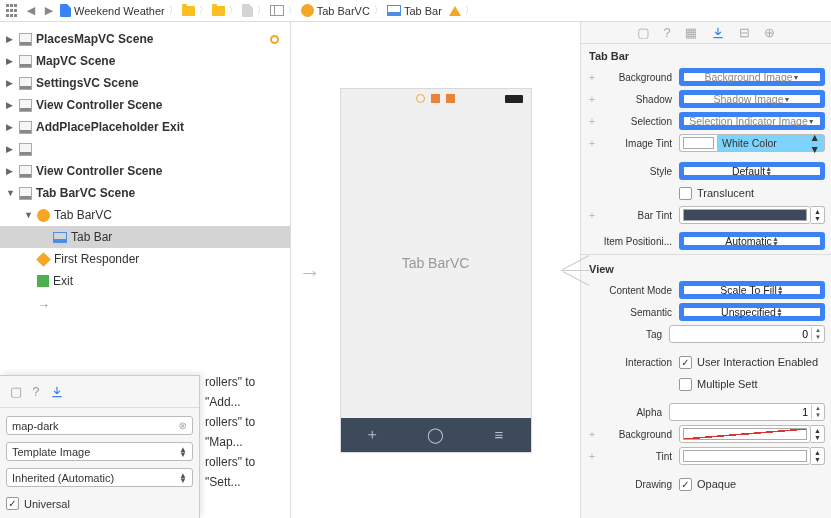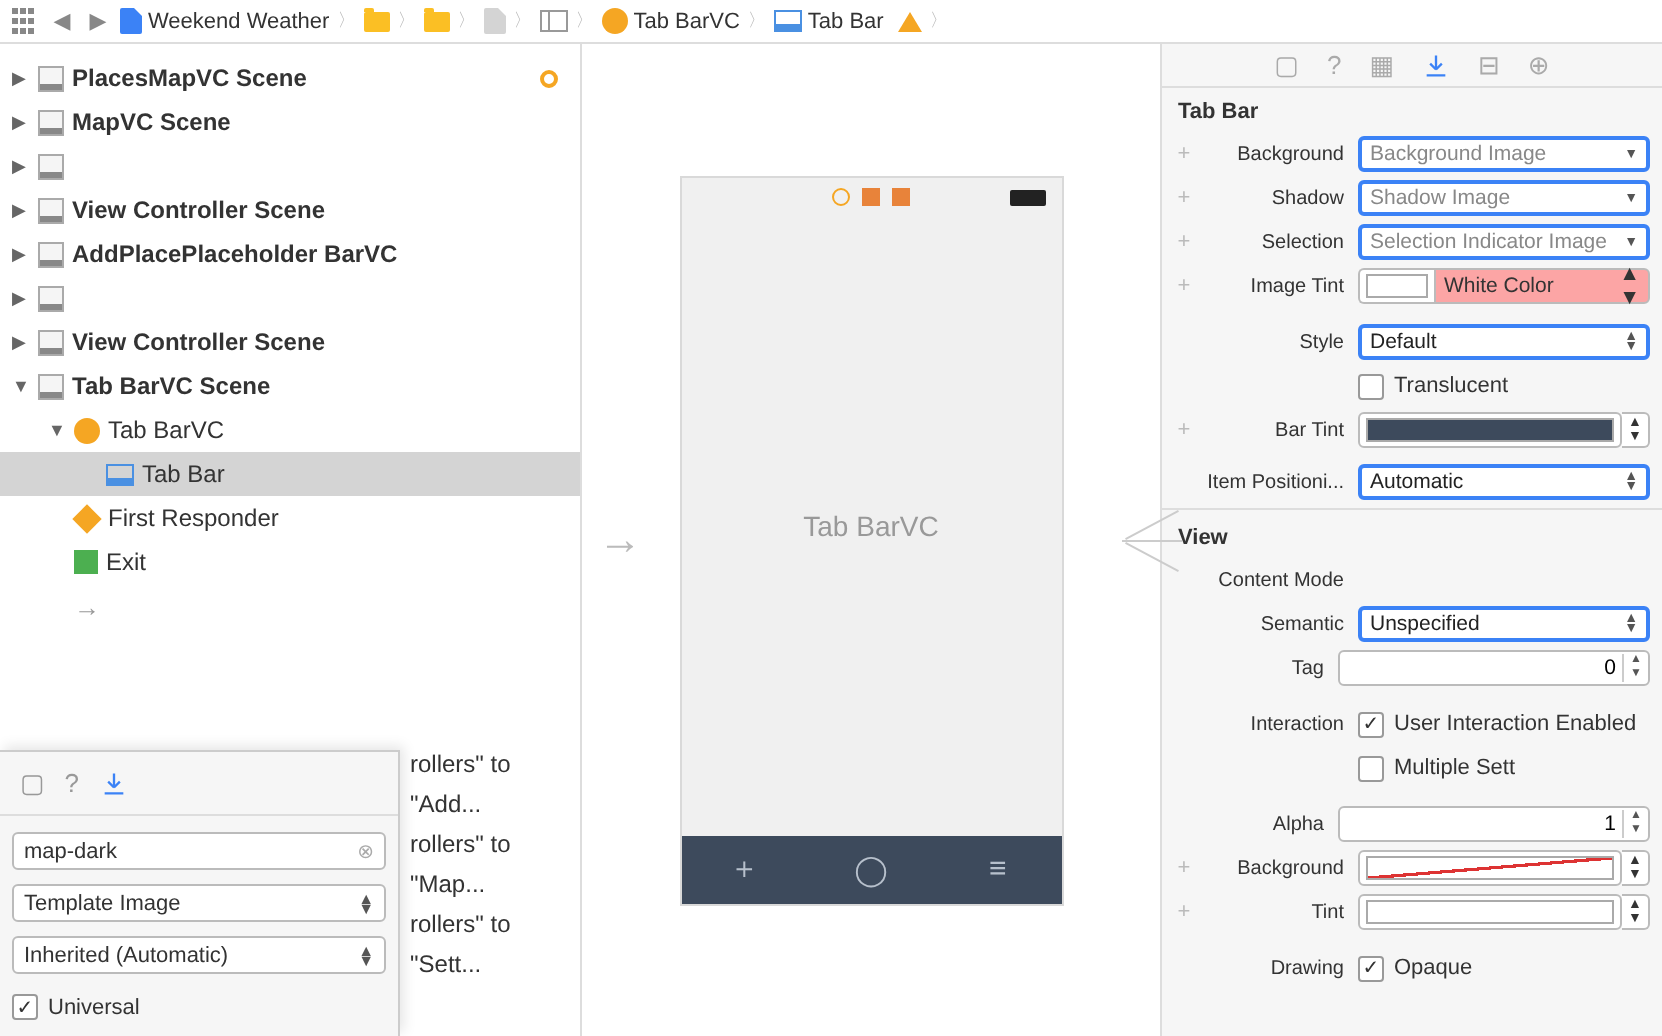--- a/index.html
+++ b/index.html
@@ -77,27 +77,27 @@
 
   
   .right-col { width:251px; height:100%; border-left:1px solid #ddd; background:#f6f6f6; overflow:hidden; display:flex; flex-direction:column; }
   .insp-tabs { height:22px; display:flex; align-items:center; justify-content:center; gap:14px; color:#aaa; font-size:13px; border-bottom:1px solid #ddd; }
   .insp-tabs .active { color:#3b82f6; }
   .section-header { font-weight:600; font-size:11px; padding:6px 8px 4px; color:#333; }
   .insp-row { display:flex; align-items:center; height:22px; padding:0 6px; gap:4px; }
   .insp-row .plus { width:10px; color:#bbb; font-size:11px; text-align:center; }
   .insp-row .lbl { width:74px; text-align:right; font-size:10px; color:#333; padding-right:3px; white-space:nowrap; overflow:hidden; text-overflow:ellipsis; }
   .insp-row .ctrl { flex:1; }
-  .combo { width:100%; height:18px; border:2px solid #3b82f6; border-radius:3px; background:#fff; display:flex; align-items:center; justify-content:space-between; padding:0 4px; font-size:10.5px; color:#888; }
+  .combo { width:100%; height:18px; border:5px solid #3b82f6; border-radius:3px; background:#fff; display:flex; align-items:center; justify-content:center; padding:0 4px; font-size:10.5px; color:#888; }
   .combo.val { color:#222; }
   .combo .arrs { font-size:7px; line-height:5px; color:#555; }
   .color-well { display:flex; width:100%; height:18px; }
   .color-swatch { width:38px; border:1px solid #bbb; border-right:none; border-radius:3px 0 0 3px; background:#fff; display:flex; align-items:center; }
   .color-swatch .fill { flex:1; height:12px; margin:0 3px; border:1px solid #aaa; }
-  .color-select { flex:1; border:1px solid #bbb; border-radius:0 3px 3px 0; display:flex; align-items:center; justify-content:space-between; padding:0 4px; font-size:10.5px; background:#fca5a5; }
+  .color-select { flex:1; border:1px solid #bbb; border-radius:0 3px 3px 0; display:flex; align-items:center; justify-content:space-between; padding:0 4px; font-size:10.5px; background:#7dd3fc; }
   .checkbox { width:13px; height:13px; border:1px solid #999; border-radius:2px; background:#fff; display:inline-flex; align-items:center; justify-content:center; font-size:10px; color:#333; }
   .checkbox.checked::after { content:"✓"; }
   .numfield { width:100%; height:18px; border:1px solid #bbb; border-radius:3px; background:#fff; display:flex; align-items:center; }
   .numfield input { flex:1; border:none; background:none; text-align:right; padding:0 3px; font-size:10.5px; outline:none; }
   .stepper { width:13px; display:flex; flex-direction:column; font-size:6px; color:#555; border-left:1px solid #ccc; }
   .stepper span { text-align:center; line-height:7px; }
   .swatch-dark { background:#3d4a5c !important; }
   .swatch-white { background:#ffffff; }
   .swatch-diag { background:linear-gradient(to top left, transparent 46%, #d33 46%, #d33 54%, transparent 54%), #fff; }
   .hr { height:1px; background:#ddd; margin:2px 0; }
@@ -166,30 +166,31 @@
     <div class="outline">
       <div class="row"><span class="tri">▶</span><span class="scene-icon"></span><b class="label">PlacesMapVC Scene</b><span class="ring-yellow"></span>&nbsp;&nbsp;</div>
       <div class="row">
           <span class="tri">▶</span>
           <span class="scene-icon"></span>
           <b class="label">MapVC Scene</b>
         </div>
       <div class="row">
           <span class="tri">▶</span>
           <span class="scene-icon"></span>
+          <b class="label">SettingsVC Scene</b>
         </div>
       <div class="row">
           <span class="tri">▶</span>
           <span class="scene-icon"></span>
           <b class="label">View Controller Scene</b>
         </div>
       <div class="row">
           <span class="tri">▶</span>
           <span class="scene-icon"></span>
-          <b class="label">AddPlacePlaceholder BarVC</b>
+          <b class="label">AddPlacePlaceholder Exit</b>
         </div>
       <div class="row">
           <span class="tri">▶</span>
           <span class="scene-icon"></span>
         </div>
       <div class="row">
           <span class="tri">▶</span>
           <span class="scene-icon"></span>
           <b class="label">View Controller Scene</b>
         </div>
@@ -390,20 +391,26 @@
             </div>
           </div>
         </div>
 
       <div class="hr"></div>
       <div class="section-header">View</div>
 
       <div class="insp-row">
           <span class="plus"></span>
           <span class="lbl">Content Mode</span>
+          <div class="ctrl">
+            <div class="combo val">
+              <span>Scale To Fill</span>
+              <span class="arrs">▲<br>▼</span>
+            </div>
+          </div>
         </div>
       <div class="insp-row">
           <span class="plus"></span>
           <span class="lbl">Semantic</span>
           <div class="ctrl">
             <div class="combo val">
               <span>Unspecified</span>
               <span class="arrs">▲<br>▼</span>
             </div>
           </div>

